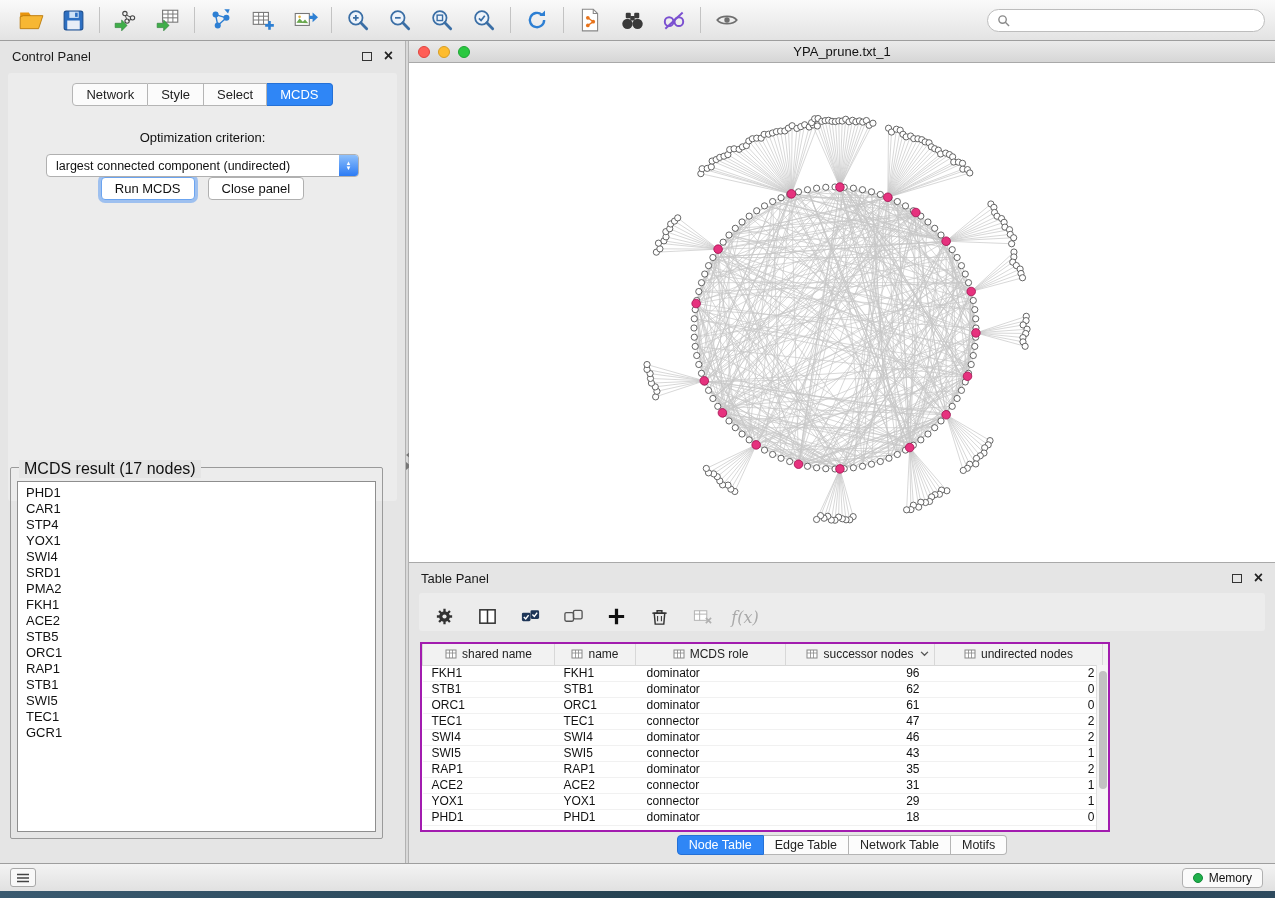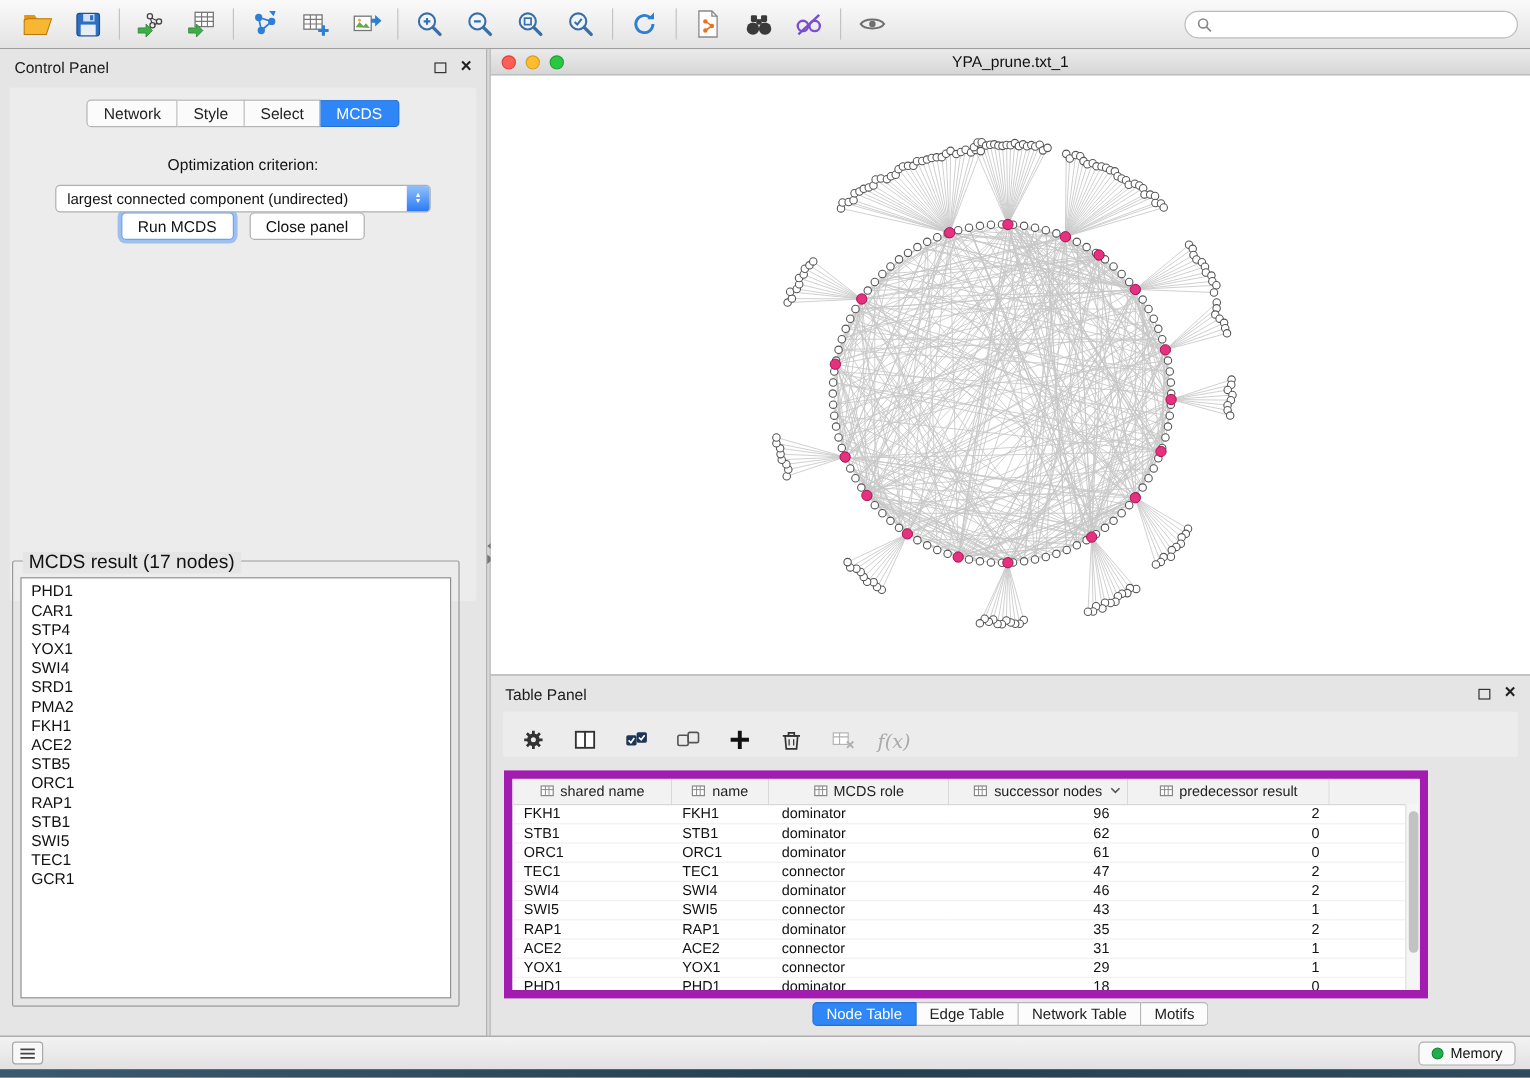--- a/index.html
+++ b/index.html
@@ -54,21 +54,21 @@
   .light.yellow{background:#febc2e;border:1px solid #d89e24;}
   .light.green{background:#2ac840;border:1px solid #1da534;}
   .net-title{position:absolute;left:0;right:0;top:3px;text-align:center;font-size:13px;color:#111;}
   .net-canvas{position:absolute;left:409px;top:22px;width:866px;height:499px;background:#fff;overflow:hidden;}
 
   
   .table-panel{position:absolute;left:409px;top:521px;width:866px;height:301px;background:#e5e5e5;border-top:1px solid #a9a9a9;}
   .tp-toolbar{position:absolute;left:10px;top:30px;right:10px;height:38px;background:#ececec;border-radius:3px;display:flex;align-items:center;gap:9px;padding:0 8px;}
   .tpbtn{width:34px;height:30px;border:none;background:transparent;display:flex;align-items:flex-end;justify-content:center;cursor:pointer;border-radius:3px;}
   .fx-label{font-family:"DejaVu Serif","Liberation Serif",serif;font-style:italic;font-size:16px;color:#a9a9a9;}
-  .table-wrap{position:absolute;left:11px;top:79px;width:770px;height:190px;background:#fff;border:7px solid #a21caf;overflow:hidden;}
+  .table-wrap{position:absolute;left:11px;top:79px;width:690px;height:190px;background:#fff;border:2px solid #a21caf;overflow:hidden;}
   table.node-table{width:821px;border-collapse:collapse;table-layout:fixed;background:#fff;}
   .node-table th{height:21px;background:#f2f2f2;border:1px solid #d8d8d8;border-top:none;font-weight:normal;font-size:12px;color:#222;position:relative;cursor:pointer;}
   .node-table th .hwrap{display:flex;align-items:center;justify-content:center;gap:5px;}
   .node-table th.filler{border-right:none;}
   .node-table td{height:16px;font-size:12px;color:#111;border-bottom:1px solid #f1f1f1;white-space:nowrap;overflow:hidden;}
   .node-table td.c0{padding-left:9px;}
   .node-table td.c1{padding-left:9px;}
   .node-table td.c2{padding-left:11px;}
   .node-table td.c3{text-align:right;padding-right:15px;}
   .node-table td.c4{text-align:right;padding-right:8px;}
@@ -1294,21 +1294,21 @@
                 <svg class="sort-arrow" viewBox="0 0 10 7" width="9" height="6">
                     <path d="M1 1l4 4 4-4" stroke="#555" fill="none" stroke-width="1.5"></path>
                   </svg>
               </th>
               <th>
                 <div class="hwrap">
                   <svg viewBox="0 0 12 12" width="12" height="12">
                       <rect x="1" y="2" width="10" height="8" fill="#fff" stroke="#888"></rect>
                       <path d="M1 5h10M4.5 2v8M7.5 2v8" stroke="#888" stroke-width="0.8"></path>
                     </svg>
-                  <span>predecessor result</span>
+                  <span>undirected nodes</span>
                 </div>
               </th>
               <th class="filler"></th>
             </tr>
           </thead>
           <tbody>
               <tr>
                 <td class="c0">FKH1</td>
                 <td class="c1">FKH1</td>
                 <td class="c2">dominator</td>

